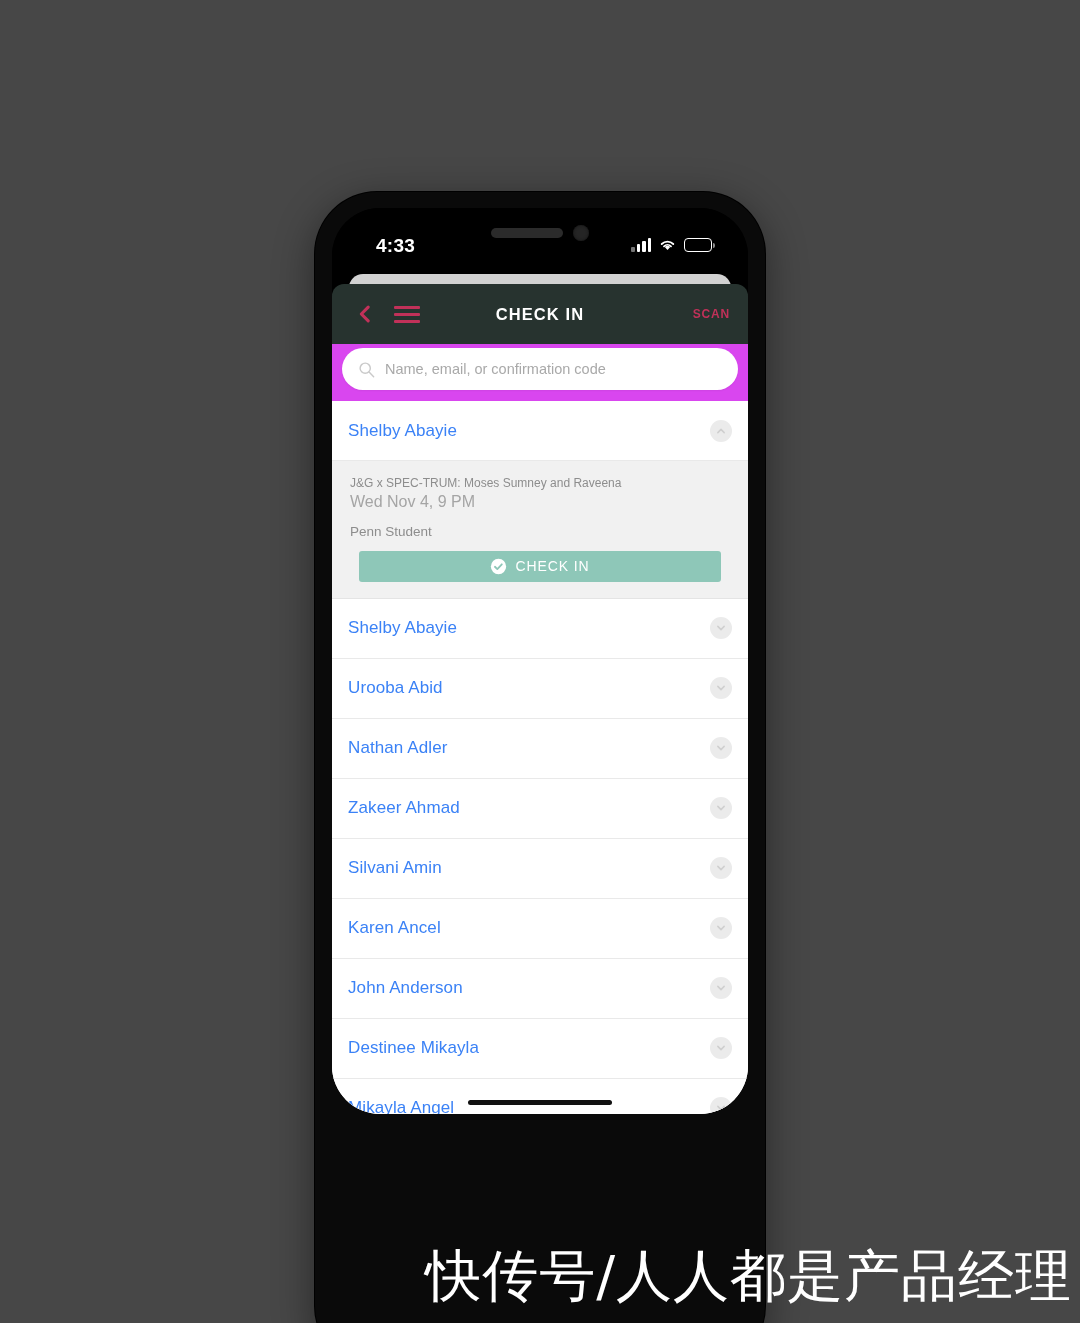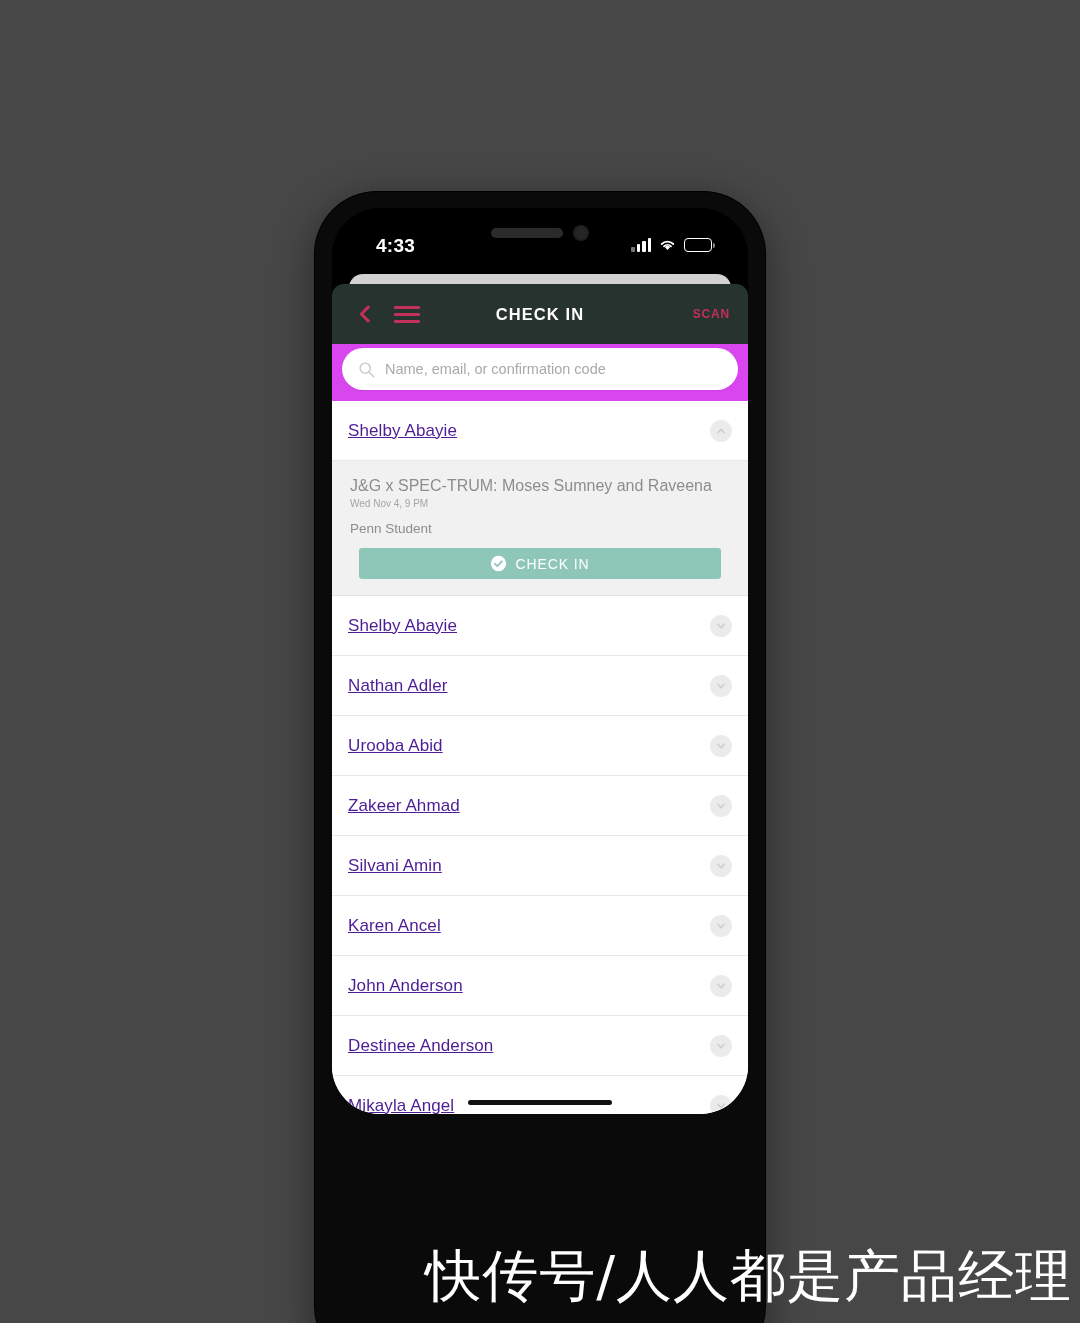--- a/index.html
+++ b/index.html
@@ -222,48 +222,47 @@
     height: 60px;
     background: #fff;
     border-bottom: 1px solid #e9e9e9;
     display: flex;
     align-items: center;
     padding: 0 16px;
     cursor: pointer;
   }
   .attendee-name {
     font-size: 17px;
-    color: #4c1d95;
+    color: #3b82f6;
     letter-spacing: .1px;
-    text-decoration: underline;
   }
   .row-chevron {
     margin-left: auto;
     width: 22px; height: 22px;
     border-radius: 50%;
     background: #ebebeb;
     display: flex;
     align-items: center;
     justify-content: center;
     flex: none;
   }
 
   
   #detail-panel {
     background: #f1f1f1;
     border-bottom: 1px solid #e4e4e4;
     padding: 14px 18px 16px;
   }
   #detail-event {
-    font-size: 16px;
+    font-size: 12px;
     color: #8d8d8d;
     line-height: 1.35;
   }
   #detail-date {
-    font-size: 10px;
+    font-size: 16px;
     color: #a5a5a5;
     line-height: 1.35;
   }
   #detail-ticket {
     font-size: 13.5px;
     color: #8d8d8d;
     margin-top: 11px;
   }
   #checkin-button {
     margin-top: 12px;
@@ -401,38 +400,38 @@
       <div class="attendee-row">
         <span class="attendee-name">Shelby Abayie</span>
         <span class="row-chevron">
           <svg viewBox="0 0 16 16" width="14" height="14">
               <path d="M4.4 6.2 L8 9.8 l3.6 -3.6" stroke="#cfcfcf" stroke-width="1.8" fill="none" stroke-linecap="round" stroke-linejoin="round"></path>
             </svg>
         </span>
       </div>
 
       <div class="attendee-row">
+        <span class="attendee-name">Urooba Abid</span>
+        <span class="row-chevron">
+          <svg viewBox="0 0 16 16" width="14" height="14">
+              <path d="M4.4 6.2 L8 9.8 l3.6 -3.6" stroke="#cfcfcf" stroke-width="1.8" fill="none" stroke-linecap="round" stroke-linejoin="round"></path>
+            </svg>
+        </span>
+      </div>
+
+      <div class="attendee-row">
         <span class="attendee-name">Nathan Adler</span>
         <span class="row-chevron">
           <svg viewBox="0 0 16 16" width="14" height="14">
               <path d="M4.4 6.2 L8 9.8 l3.6 -3.6" stroke="#cfcfcf" stroke-width="1.8" fill="none" stroke-linecap="round" stroke-linejoin="round"></path>
             </svg>
         </span>
       </div>
 
       <div class="attendee-row">
-        <span class="attendee-name">Urooba Abid</span>
-        <span class="row-chevron">
-          <svg viewBox="0 0 16 16" width="14" height="14">
-              <path d="M4.4 6.2 L8 9.8 l3.6 -3.6" stroke="#cfcfcf" stroke-width="1.8" fill="none" stroke-linecap="round" stroke-linejoin="round"></path>
-            </svg>
-        </span>
-      </div>
-
-      <div class="attendee-row">
         <span class="attendee-name">Zakeer Ahmad</span>
         <span class="row-chevron">
           <svg viewBox="0 0 16 16" width="14" height="14">
               <path d="M4.4 6.2 L8 9.8 l3.6 -3.6" stroke="#cfcfcf" stroke-width="1.8" fill="none" stroke-linecap="round" stroke-linejoin="round"></path>
             </svg>
         </span>
       </div>
 
       <div class="attendee-row">
         <span class="attendee-name">Silvani Amin</span>
@@ -455,21 +454,21 @@
       <div class="attendee-row">
         <span class="attendee-name">John Anderson</span>
         <span class="row-chevron">
           <svg viewBox="0 0 16 16" width="14" height="14">
               <path d="M4.4 6.2 L8 9.8 l3.6 -3.6" stroke="#cfcfcf" stroke-width="1.8" fill="none" stroke-linecap="round" stroke-linejoin="round"></path>
             </svg>
         </span>
       </div>
 
       <div class="attendee-row">
-        <span class="attendee-name">Destinee Anderson</span>
+        <span class="attendee-name">Destinee Mikayla</span>
         <span class="row-chevron">
           <svg viewBox="0 0 16 16" width="14" height="14">
               <path d="M4.4 6.2 L8 9.8 l3.6 -3.6" stroke="#cfcfcf" stroke-width="1.8" fill="none" stroke-linecap="round" stroke-linejoin="round"></path>
             </svg>
         </span>
       </div>
 
       <div class="attendee-row">
         <span class="attendee-name">Mikayla Angel</span>
         <span class="row-chevron">

